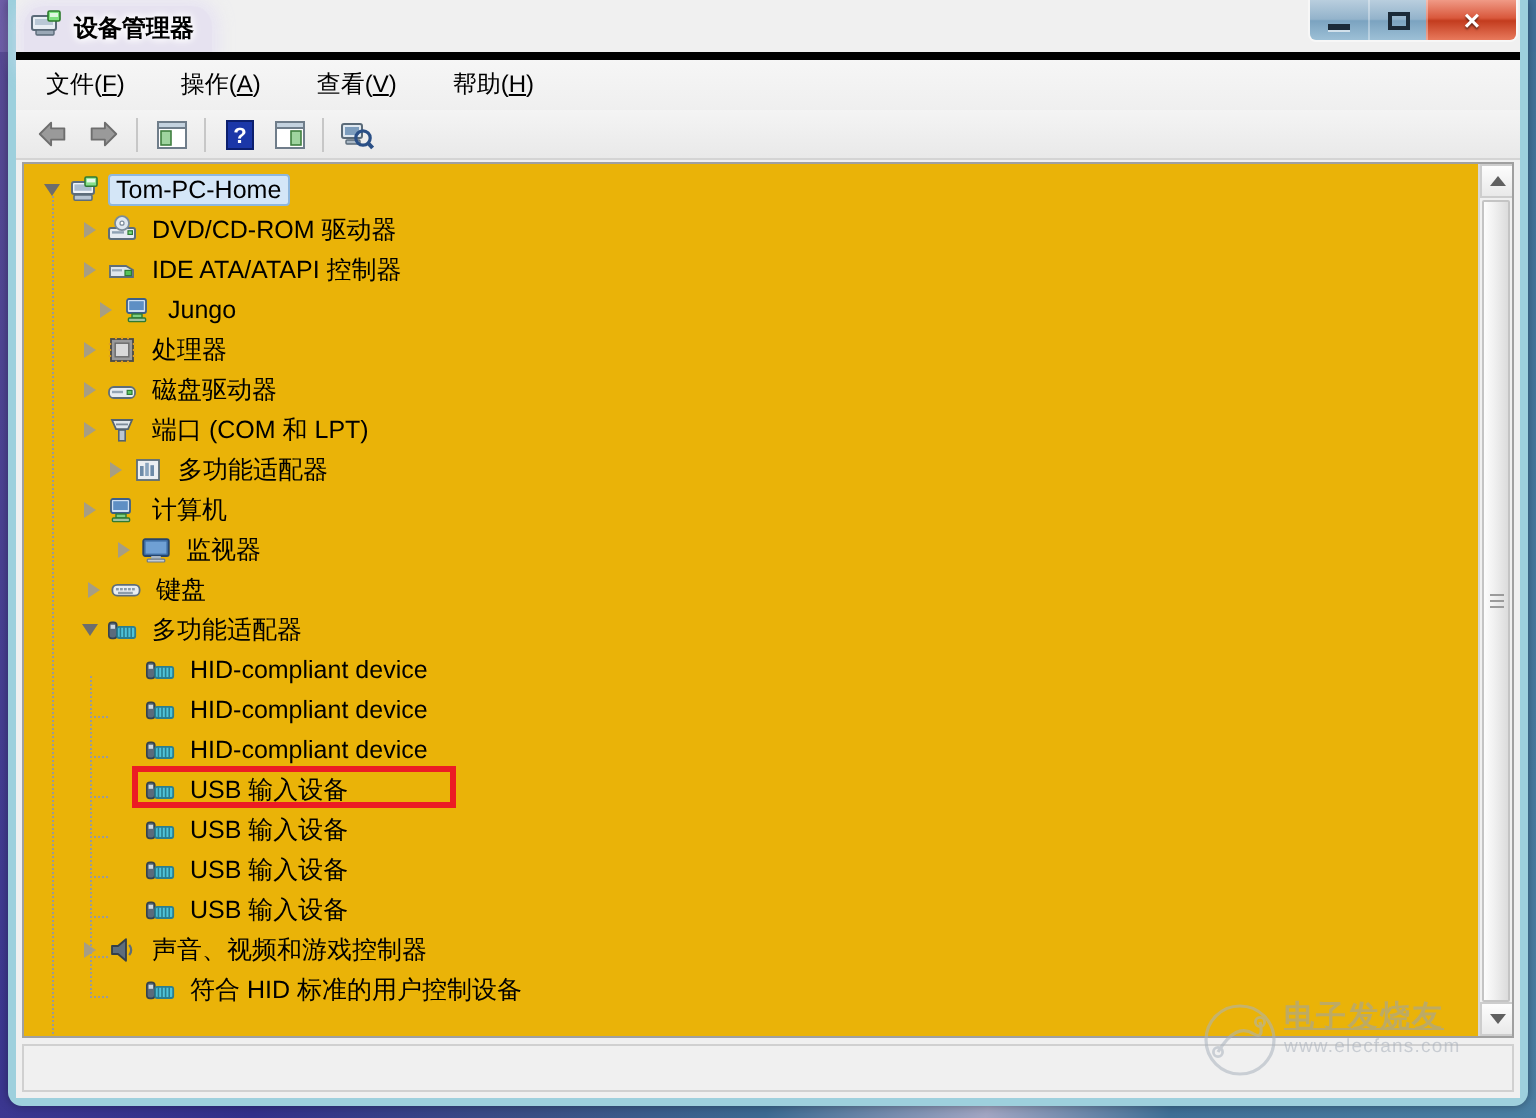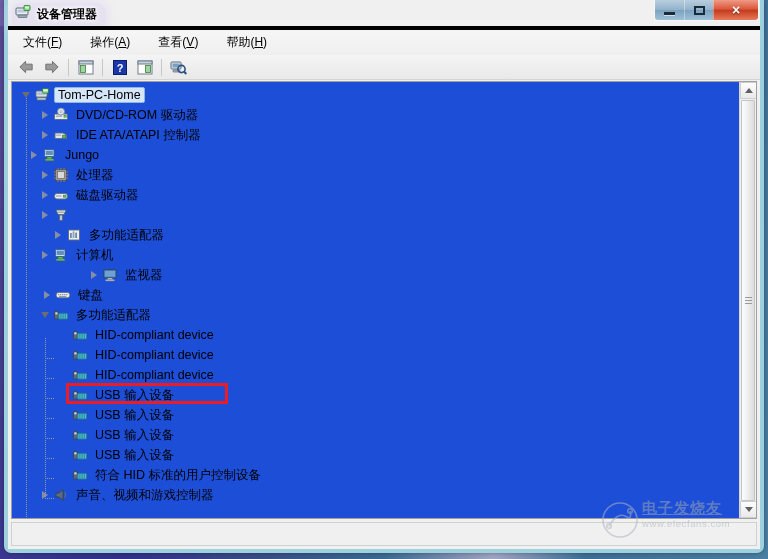--- a/index.html
+++ b/index.html
@@ -96,21 +96,21 @@
     height: 25px; display: flex; align-items: center; padding-left: 6px;
     background: linear-gradient(180deg,#f4f4f4 0%, #e9e9e9 100%);
     border-bottom: 1px solid #d4d4d4;
   }
   .tb-btn { width: 25px; height: 22px; display: flex; align-items: center; justify-content: center; }
   .tb-sep { width: 1px; height: 17px; background: #c7c7c7; margin: 0 4px; }
   .arrow-ico { width: 17px; height: 14px; }
   
   #treepanel {
     position: absolute; left: 3px; right: 3px; top: 51px; bottom: 30px;
-    background: #1d4ed8;
+    background: #eab308;
     border: 1px solid #a0a0a0;
     overflow: hidden;
   }
   #treeinner { position: absolute; left: 0; top: 3px; right: 18px; bottom: 0; }
   .row {
     position: relative; height: 20px;
     display: flex; align-items: center;
     font-size: 12.5px; color: #000; white-space: nowrap;
   }
   .twisty {
@@ -323,21 +323,21 @@
             <span class="twisty">
               <span class="tri-closed"></span>
             </span>
             <span class="ico"><svg width="16" height="16" viewBox="0 0 16 16">
                 <path d="M2 6 L10 6 L13.5 8 L13.5 11.5 L2 11.5 Z" fill="#dfe6ec" stroke="#5d6d7b" stroke-width=".9"></path>
                 <rect x="9.5" y="8.2" width="3.2" height="2.6" fill="#56c25a" stroke="#2f7a33" stroke-width=".6"></rect>
                 <rect x="3" y="7.6" width="5" height="1.1" fill="#9aaab8"></rect>
               </svg></span>
             <span class="label">IDE ATA/ATAPI 控制器</span>
           </div>
-          <div class="row" style="padding-left: 14px;">
+          <div class="row" style="padding-left: 33px;">
             <span class="twisty">
               <span class="tri-closed"></span>
             </span>
             <span class="ico"><svg width="16" height="16" viewBox="0 0 16 16">
                 <rect x="2.5" y="2.5" width="9.5" height="7" rx="1" fill="#cfe0f2" stroke="#3c5f8a" stroke-width=".9"></rect>
                 <rect x="3.6" y="3.6" width="7.3" height="4.4" fill="#5e8fc4"></rect>
                 <rect x="5" y="10" width="5" height="2" fill="#7fd082" stroke="#2f7a33" stroke-width=".7"></rect>
                 <rect x="3.2" y="12" width="8.6" height="1.8" rx=".5" fill="#9fc39f" stroke="#2f7a33" stroke-width=".7"></rect>
               </svg></span>
             <span class="label">Jungo</span>
@@ -379,20 +379,21 @@
           </div>
           <div class="row" style="padding-left: 25px;">
             <span class="twisty">
               <span class="tri-closed"></span>
             </span>
             <span class="ico"><svg width="16" height="16" viewBox="0 0 16 16">
                 <rect x="6.4" y="8" width="3.2" height="5.4" fill="#bcc6d0" stroke="#55636f" stroke-width=".8"></rect>
                 <path d="M3 3 L13 3 L11 7.6 L5 7.6 Z" fill="#dfe5eb" stroke="#55636f" stroke-width=".9"></path>
                 <line x1="5" y1="5.2" x2="11" y2="5.2" stroke="#7d8b99" stroke-width=".9"></line>
               </svg></span>
+            <span class="label">端口 (COM 和 LPT)</span>
           </div>
           <div class="row" style="padding-left: 38px;">
             <span class="twisty">
               <span class="tri-closed"></span>
             </span>
             <span class="ico"><svg width="16" height="16" viewBox="0 0 16 16">
                 <rect x="2.5" y="3" width="11" height="10" fill="#eceff2" stroke="#5d6d7b" stroke-width=".9"></rect>
                 <rect x="4" y="6" width="1.8" height="5" fill="#6e8ba8"></rect>
                 <rect x="6.6" y="4.4" width="1.8" height="6.6" fill="#8aa5bf"></rect>
                 <rect x="9.2" y="5.6" width="1.8" height="5.4" fill="#6e8ba8"></rect>
@@ -404,21 +405,21 @@
               <span class="tri-closed"></span>
             </span>
             <span class="ico"><svg width="16" height="16" viewBox="0 0 16 16">
                 <rect x="2.5" y="2.5" width="9.5" height="7" rx="1" fill="#cfe0f2" stroke="#3c5f8a" stroke-width=".9"></rect>
                 <rect x="3.6" y="3.6" width="7.3" height="4.4" fill="#5e8fc4"></rect>
                 <rect x="5" y="10" width="5" height="2" fill="#7fd082" stroke="#2f7a33" stroke-width=".7"></rect>
                 <rect x="3.2" y="12" width="8.6" height="1.8" rx=".5" fill="#9fc39f" stroke="#2f7a33" stroke-width=".7"></rect>
               </svg></span>
             <span class="label">计算机</span>
           </div>
-          <div class="row" style="padding-left: 26px; margin-left: 48px;">
+          <div class="row" style="padding-left: 42px;">
             <span class="twisty">
               <span class="tri-closed"></span>
             </span>
             <span class="ico"><svg width="16" height="16" viewBox="0 0 16 16">
                 <rect x="1.6" y="2.6" width="12.8" height="8.4" rx="1" fill="#3f6fa5" stroke="#27456b" stroke-width=".9"></rect>
                 <rect x="2.8" y="3.8" width="10.4" height="6" fill="#6fa0d4"></rect>
                 <rect x="5.6" y="11" width="4.8" height="1.8" fill="#a9b6c3"></rect>
                 <rect x="3.6" y="12.6" width="8.8" height="1.4" rx=".5" fill="#c3ccd6" stroke="#6d7b89" stroke-width=".6"></rect>
               </svg></span>
             <span class="label">监视器</span>
@@ -555,44 +556,44 @@
                 <rect x="5.6" y="6.4" width="9" height="5.6" rx="1" fill="#4fc3d8" stroke="#2a7d90" stroke-width=".9"></rect>
                 <g stroke="#2a7d90" stroke-width=".8">
                   <line x1="7.2" y1="6.6" x2="7.2" y2="11.8"></line>
                   <line x1="9" y1="6.6" x2="9" y2="11.8"></line>
                   <line x1="10.8" y1="6.6" x2="10.8" y2="11.8"></line>
                   <line x1="12.6" y1="6.6" x2="12.6" y2="11.8"></line>
                 </g>
               </svg></span>
             <span class="label">USB 输入设备</span>
           </div>
-          <div class="row" style="padding-left: 44px;">
-            <span class="twisty"></span>
-            <span class="ico"><svg width="16" height="16" viewBox="0 0 16 16">
-                <rect x="1.4" y="4.2" width="4" height="8" rx="1.6" fill="#5a6b7c" stroke="#35424e" stroke-width=".8"></rect>
-                <rect x="2.3" y="5.4" width="2.2" height="2" fill="#cfd8e0"></rect>
-                <rect x="5.6" y="6.4" width="9" height="5.6" rx="1" fill="#4fc3d8" stroke="#2a7d90" stroke-width=".9"></rect>
-                <g stroke="#2a7d90" stroke-width=".8">
-                  <line x1="7.2" y1="6.6" x2="7.2" y2="11.8"></line>
-                  <line x1="9" y1="6.6" x2="9" y2="11.8"></line>
-                  <line x1="10.8" y1="6.6" x2="10.8" y2="11.8"></line>
-                  <line x1="12.6" y1="6.6" x2="12.6" y2="11.8"></line>
-                </g>
-              </svg></span>
-            <span class="label">符合 HID 标准的用户控制设备</span>
-          </div>
           <div class="row" style="padding-left: 25px;">
             <span class="twisty">
               <span class="tri-closed"></span>
             </span>
             <span class="ico"><svg width="16" height="16" viewBox="0 0 16 16">
                 <path d="M3 6 L6 6 L10 2.6 L10 13.4 L6 10 L3 10 Z" fill="#5d6d7b" stroke="#333f4a" stroke-width=".9" stroke-linejoin="round"></path>
                 <path d="M11.6 5.4 Q13.6 8 11.6 10.6" fill="none" stroke="#5d6d7b" stroke-width="1.1"></path>
               </svg></span>
             <span class="label">声音、视频和游戏控制器</span>
+          </div>
+          <div class="row" style="padding-left: 44px;">
+            <span class="twisty"></span>
+            <span class="ico"><svg width="16" height="16" viewBox="0 0 16 16">
+                <rect x="1.4" y="4.2" width="4" height="8" rx="1.6" fill="#5a6b7c" stroke="#35424e" stroke-width=".8"></rect>
+                <rect x="2.3" y="5.4" width="2.2" height="2" fill="#cfd8e0"></rect>
+                <rect x="5.6" y="6.4" width="9" height="5.6" rx="1" fill="#4fc3d8" stroke="#2a7d90" stroke-width=".9"></rect>
+                <g stroke="#2a7d90" stroke-width=".8">
+                  <line x1="7.2" y1="6.6" x2="7.2" y2="11.8"></line>
+                  <line x1="9" y1="6.6" x2="9" y2="11.8"></line>
+                  <line x1="10.8" y1="6.6" x2="10.8" y2="11.8"></line>
+                  <line x1="12.6" y1="6.6" x2="12.6" y2="11.8"></line>
+                </g>
+              </svg></span>
+            <span class="label">符合 HID 标准的用户控制设备</span>
           </div>
           <div class="guide">
             <div class="vline" style="left: 14px; top: 13px; height: 440px;"></div>
             <div class="vline" style="left: 33px; top: 253px; height: 160px;"></div>
             <div class="hline" style="left: 33px; top: 273px; width: 9px;"></div>
             <div class="hline" style="left: 33px; top: 293px; width: 9px;"></div>
             <div class="hline" style="left: 33px; top: 313px; width: 9px;"></div>
             <div class="hline" style="left: 33px; top: 333px; width: 9px;"></div>
             <div class="hline" style="left: 33px; top: 353px; width: 9px;"></div>
             <div class="hline" style="left: 33px; top: 373px; width: 9px;"></div>

